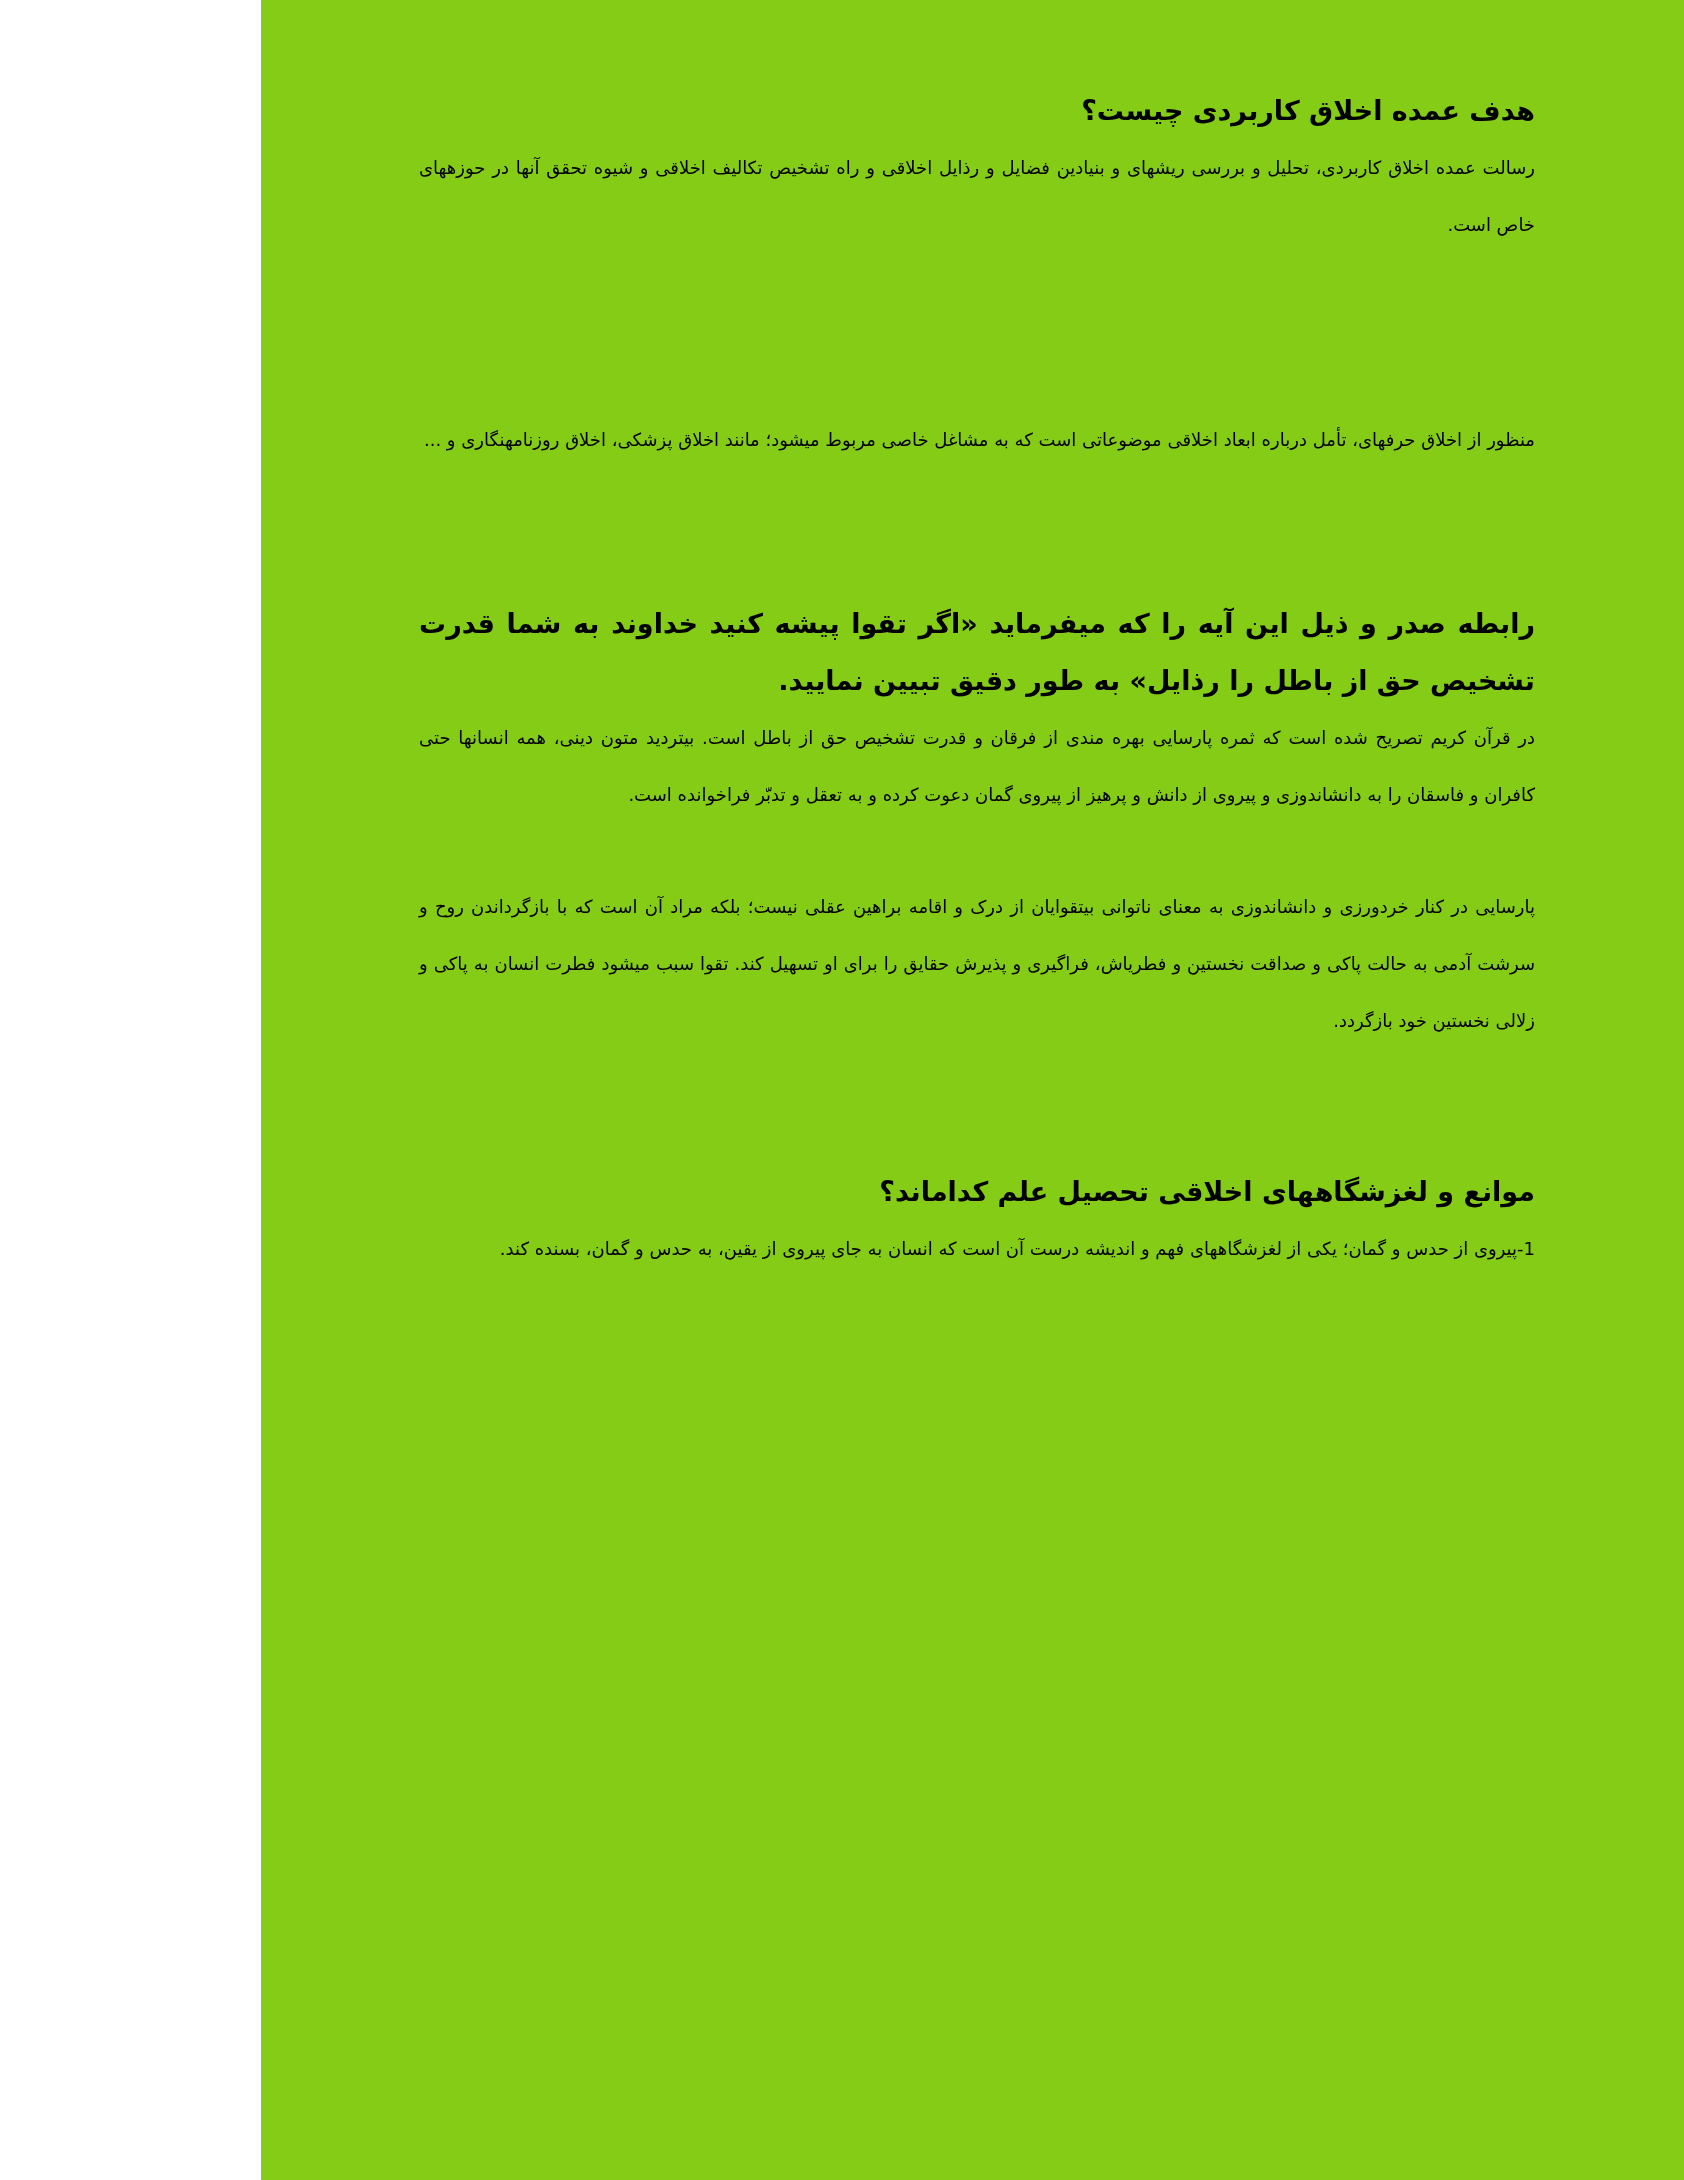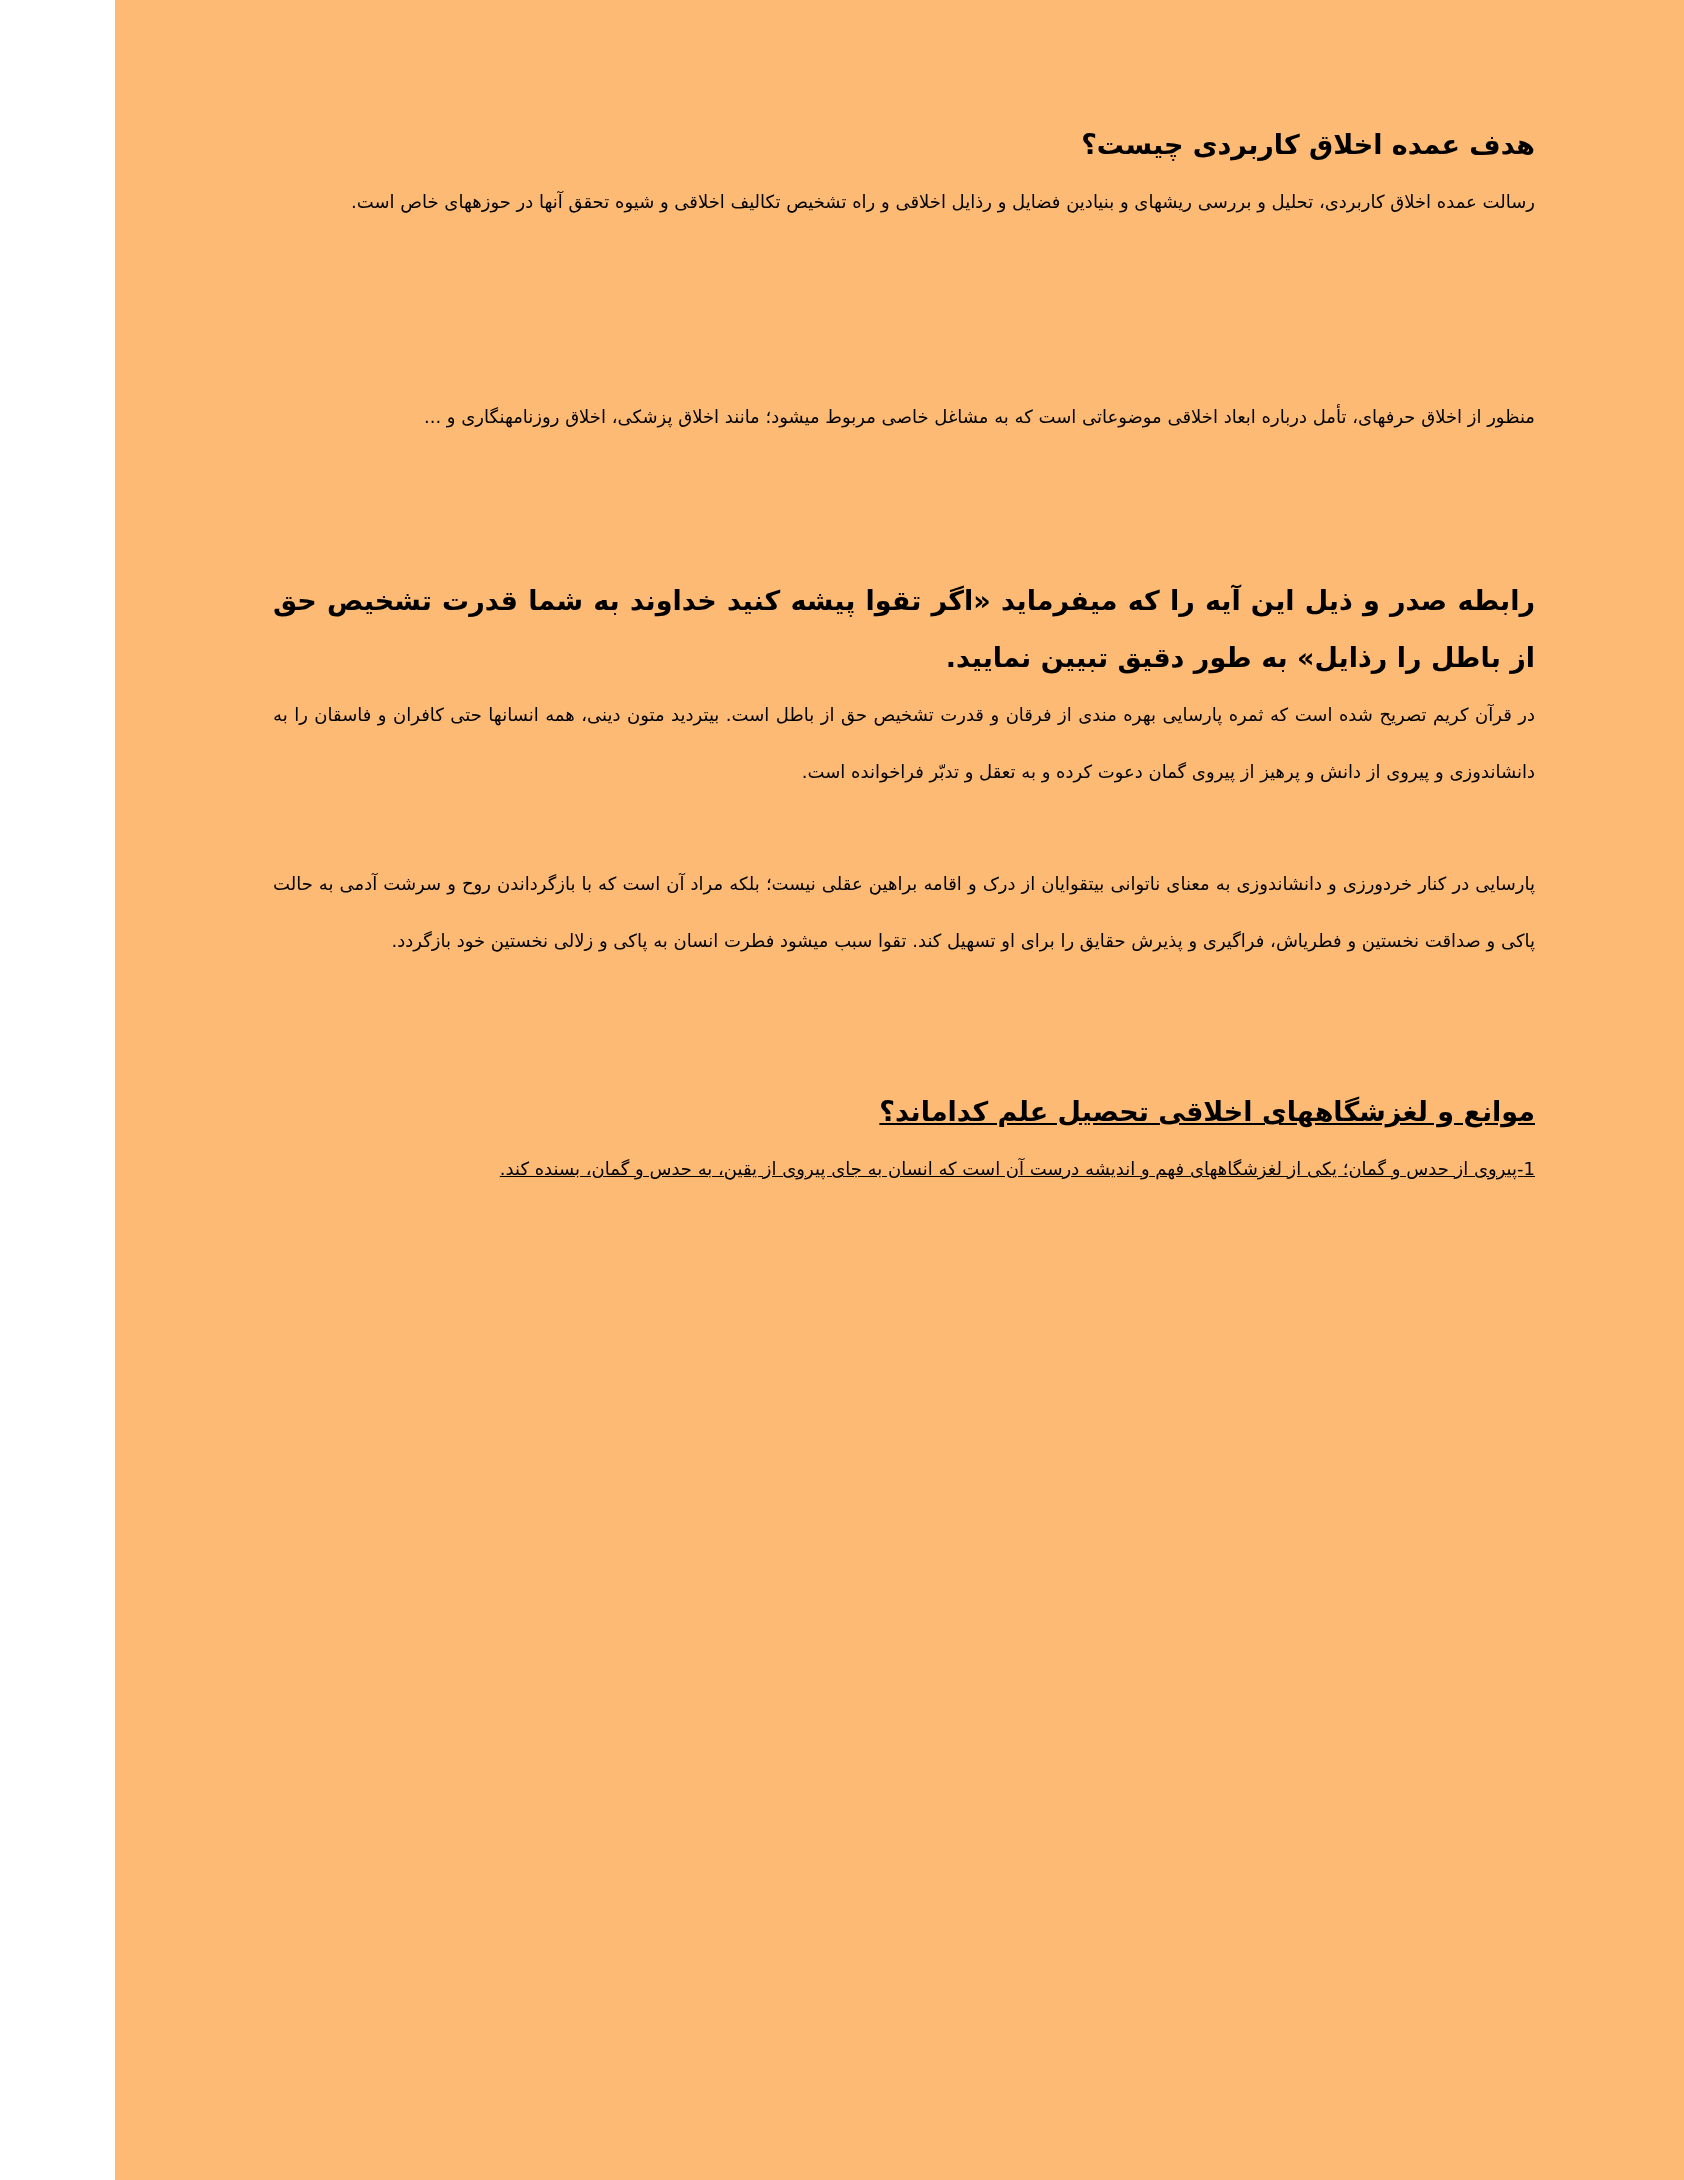--- a/index.html
+++ b/index.html
@@ -2,27 +2,27 @@
 <html lang="fa" dir="rtl" style="font-size:13.6px"><head>
 <meta charset="utf-8">
 <style>
   html, body {
     margin: 0;
     padding: 0;
     background: #ffffff;
   }
   .page {
     position: relative;
-    width: 1569px;
+    width: 1423px;
     height: 2181px;
     box-sizing: border-box;
-    background: #fdba74;
+    background: #84cc16;
     color: #000000;
     direction: rtl;
-    padding: 116px 149px 0 158px;
+    padding: 82px 149px 0 158px;
     overflow: hidden;
     font-family: "DejaVu Sans", sans-serif;
   }
   .q {
     margin: 0;
     font-size: 27px;
     font-weight: bold;
     line-height: 57px;
     text-align: justify;
     color: #000000;
@@ -32,21 +32,21 @@
     font-size: 18px;
     font-weight: normal;
     line-height: 57px;
     text-align: justify;
     color: #000000;
   }
   section { margin: 0; padding: 0; }
   .s2 { margin-top: 158px; }
   .s3 { margin-top: 106px; }
   .s4 { margin-top: 127px; }
-  .s5 { margin-top: 114px; text-decoration: underline; }
+  .s5 { margin-top: 114px; }
   .gap-para { margin-top: 55px; }
 </style>
 </head>
 <body>
 
 <div class="page">
 
   <section class="s1">
     <h2 class="q">هدف عمده اخلاق کاربردی چیست؟</h2>
     <p class="a">رسالت عمده اخلاق کاربردی، تحلیل و بررسی ریشهای و بنیادین فضایل و رذایل اخلاقی و راه تشخیص تکالیف اخلاقی و شیوه تحقق آنها در حوزههای خاص است.</p>

